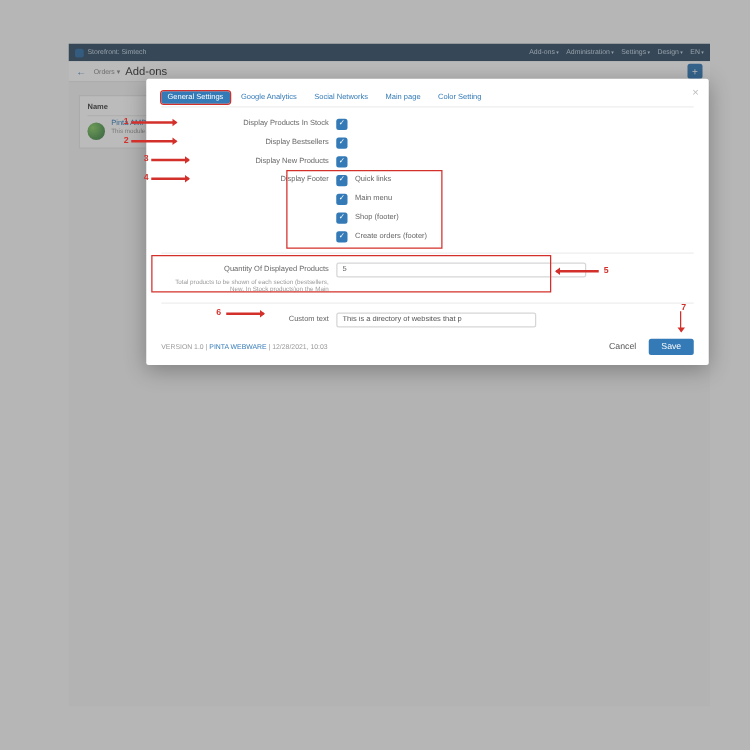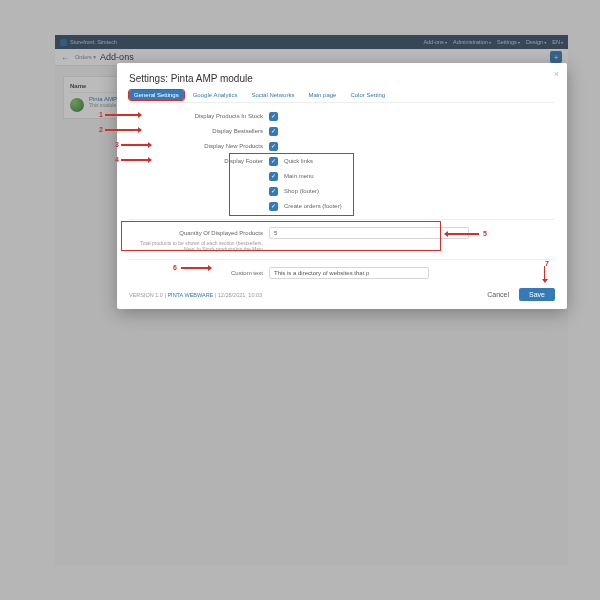--- a/index.html
+++ b/index.html
@@ -112,21 +112,20 @@
       <div class="card">
         <span class="muted">…ftware</span>
       </div>
     </div>
   </div>
 
   <div class="overlay"></div>
 
   <div class="dialog">
     <span class="close-x">×</span>
-    <div class="dlg-title">Settings: Pinta AMP module</div>
 
     <div class="tabs">
       <span class="tab active outlined">General Settings</span>
       <span class="tab">Google Analytics</span>
       <span class="tab">Social Networks</span>
       <span class="tab">Main page</span>
       <span class="tab">Color Setting</span>
     </div>
 
     <div class="formarea">

